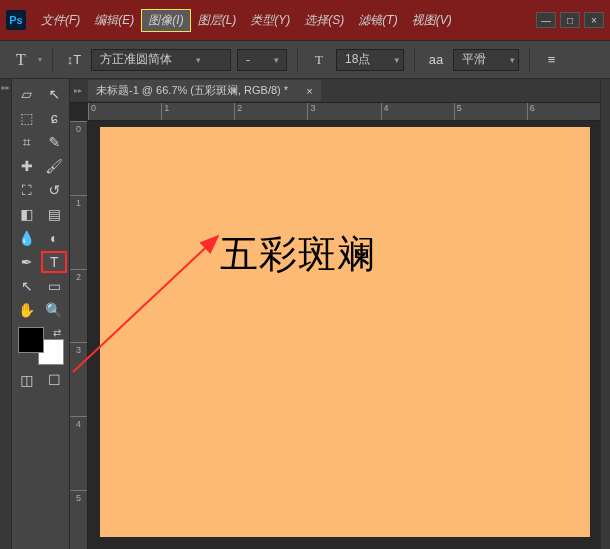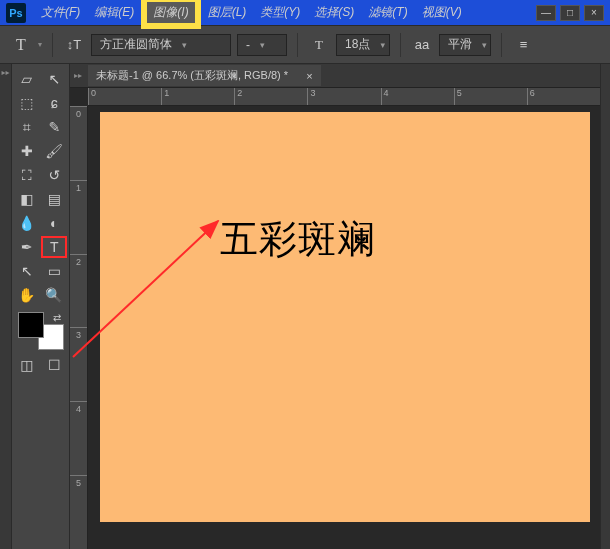--- a/index.html
+++ b/index.html
@@ -1,25 +1,25 @@
 <!DOCTYPE html>
 <html><head>
 <meta charset="utf-8">
 <style>
   * { margin: 0; padding: 0; box-sizing: border-box; font-family: "Microsoft YaHei", sans-serif; }
   body { background: #454545; width: 610px; height: 549px; overflow: hidden; color: #ccc; font-size: 12px; }
-  .menubar { height: 26px; background: #1d4ed8; display: flex; align-items: center; padding: 4px 6px; border-bottom: 1px solid #2a2a2a; }
+  .menubar { height: 41px; background: #7f1d1d; display: flex; align-items: center; padding: 4px 6px; border-bottom: 1px solid #2a2a2a; }
   .ps-logo { width: 20px; height: 20px; background: #001e36; color: #31a8ff; display: flex; align-items: center; justify-content: center; font-weight: bold; font-size: 11px; border-radius: 2px; margin-right: 8px; }
   .menu-item { padding: 3px 7px; color: #ccc; cursor: default; font-style: italic; }
-  .menu-item.active { background: #5a5a5a; border: 6px solid #fde047; padding: 2px 6px; }
+  .menu-item.active { background: #5a5a5a; border: 1px solid #fde047; padding: 2px 6px; }
   .win-controls { margin-left: auto; display: flex; gap: 4px; }
   .win-btn { width: 20px; height: 16px; background: #3a3a3a; border: 1px solid #555; display: flex; align-items: center; justify-content: center; font-size: 10px; color: #ccc; }
   .optionsbar { height: 38px; background: #454545; display: flex; align-items: center; padding: 0 10px; border-bottom: 1px solid #2a2a2a; gap: 6px; }
   .tool-ind { width: 22px; height: 22px; display: flex; align-items: center; justify-content: center; font-family: serif; font-size: 16px; color: #ccc; }
-  .dropdown { background: #3a3a3a; border: 1px solid #222; height: 22px; display: flex; align-items: center; padding: 0 4px 0 8px; color: #ccc; gap: 10px; }
+  .dropdown { background: #3a3a3a; border: 1px solid #222; height: 22px; display: flex; align-items: center; padding: 0 4px 0 8px; color: #ccc; gap: 24px; }
   .dd-arrow { font-size: 9px; color: #999; }
   .sep { width: 1px; height: 24px; background: #333; margin: 0 4px; }
   .icon-btn { width: 22px; height: 22px; display: flex; align-items: center; justify-content: center; color: #ccc; font-size: 13px; }
   .workspace { display: flex; height: 485px; }
   .left-gutter { width: 12px; background: #383838; border-right: 1px solid #2a2a2a; display:flex; align-items:flex-start; justify-content:center; padding-top:4px;}
   .toolbox { width: 58px; background: #454545; border-right: 1px solid #2a2a2a; padding: 4px 2px; }
   .tool-row { display: flex; gap: 2px; margin-bottom: 2px; }
   .tool { width: 26px; height: 22px; display: flex; align-items: center; justify-content: center; color: #ccc; font-size: 14px; position: relative; }
   .tool.highlighted { border: 2px solid #ff2a2a; background: #4a4a4a; }
   .fgbg { width: 50px; height: 38px; position: relative; margin: 6px auto 4px; }

